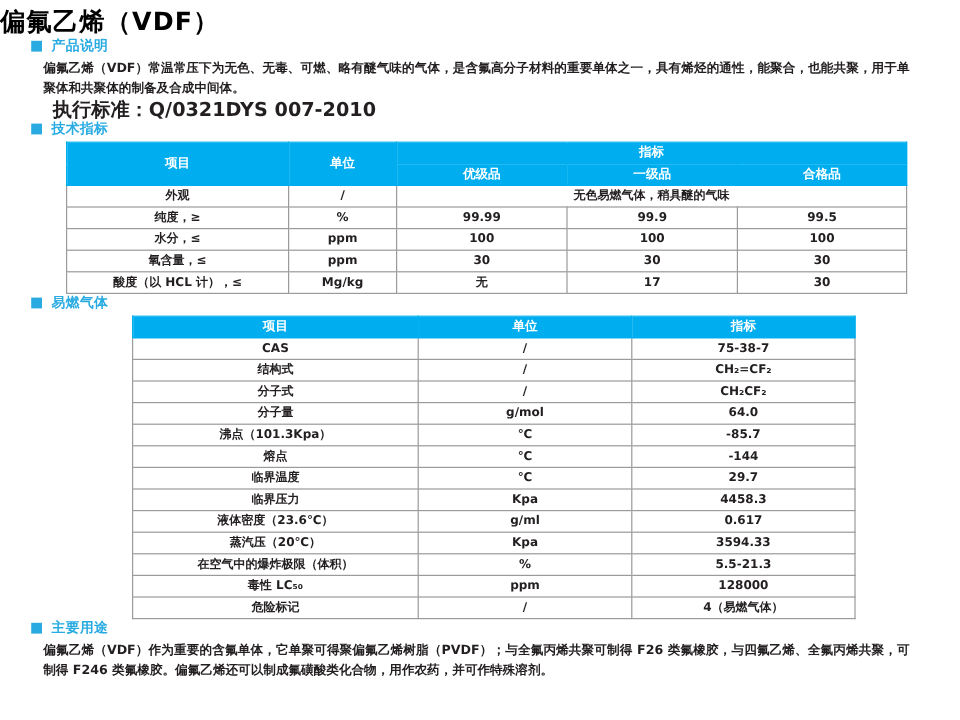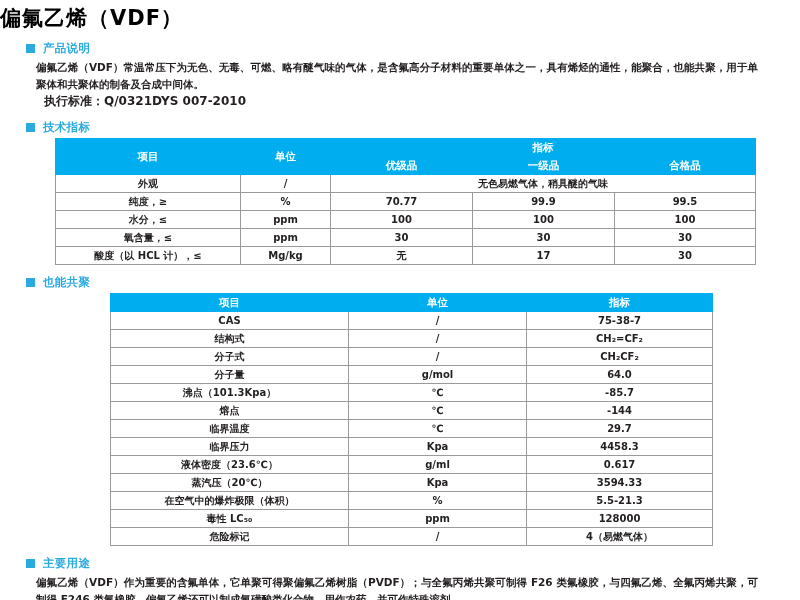--- a/index.html
+++ b/index.html
@@ -54,39 +54,38 @@
   }
   .section-title {
     font-size: 11.5px;
     font-weight: bold;
     color: #29abe2;
     line-height: 14px;
     letter-spacing: 0.3px;
   }
 
   .section {
-    margin-top: 10px;
   }
 
   
   .body-text {
     padding-left: 36px;
     padding-right: 42px;
     font-size: 10.5px;
     line-height: 17px;
     color: #231f20;
     text-align: justify;
     font-weight: bold;
   }
   .body-text p {
     margin: 0;
   }
   .std-line {
     padding-left: 44px;
-    font-size: 12px;
+    font-size: 16px;
     line-height: 17px;
     font-weight: bold;
     color: #231f20;
   }
 
   
   table.spec {
     border-collapse: collapse;
     table-layout: fixed;
     font-size: 10px;
@@ -173,21 +172,21 @@
         </thead>
         <tbody>
           <tr>
             <td>外观</td>
             <td class="unit-cell">/</td>
             <td colspan="3">无色易燃气体，稍具醚的气味</td>
           </tr>
           <tr>
             <td>纯度，≥</td>
             <td class="unit-cell">%</td>
-            <td>70.77</td>
+            <td>99.99</td>
             <td>99.9</td>
             <td>99.5</td>
           </tr>
           <tr>
             <td>水分，≤</td>
             <td class="unit-cell">ppm</td>
             <td>100</td>
             <td>100</td>
             <td>100</td>
           </tr>
@@ -206,21 +205,21 @@
             <td>30</td>
           </tr>
         </tbody>
       </table>
     </div>
   </div>
 
   <div class="section">
     <div class="section-head">
       <span class="bullet"></span>
-      <span class="section-title">也能共聚</span>
+      <span class="section-title">易燃气体</span>
     </div>
     <div class="tbl-wrap-2">
       <table class="spec" id="table-props">
         <colgroup>
           <col style="width:238px">
           <col style="width:178px">
           <col style="width:186px">
         </colgroup>
         <thead>
           <tr>

